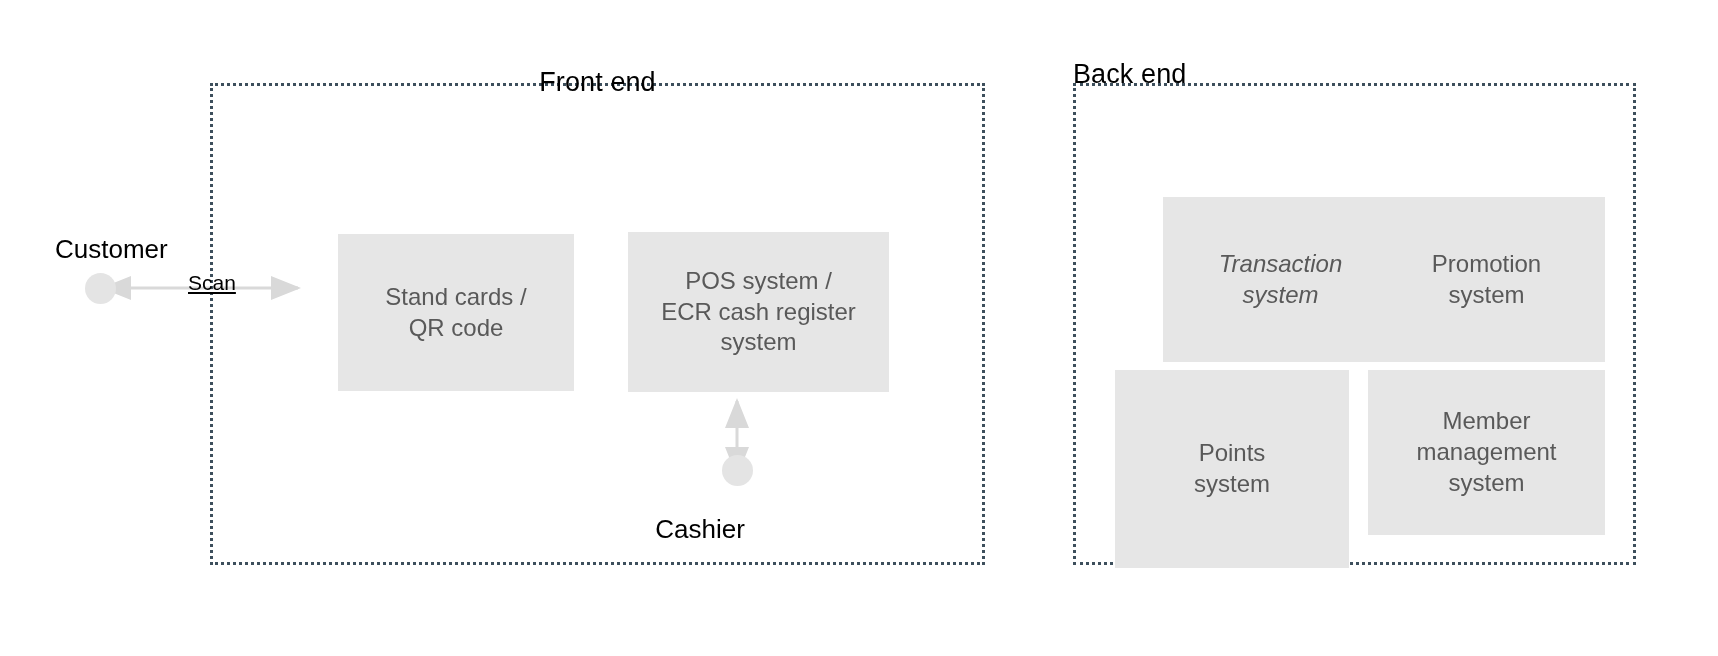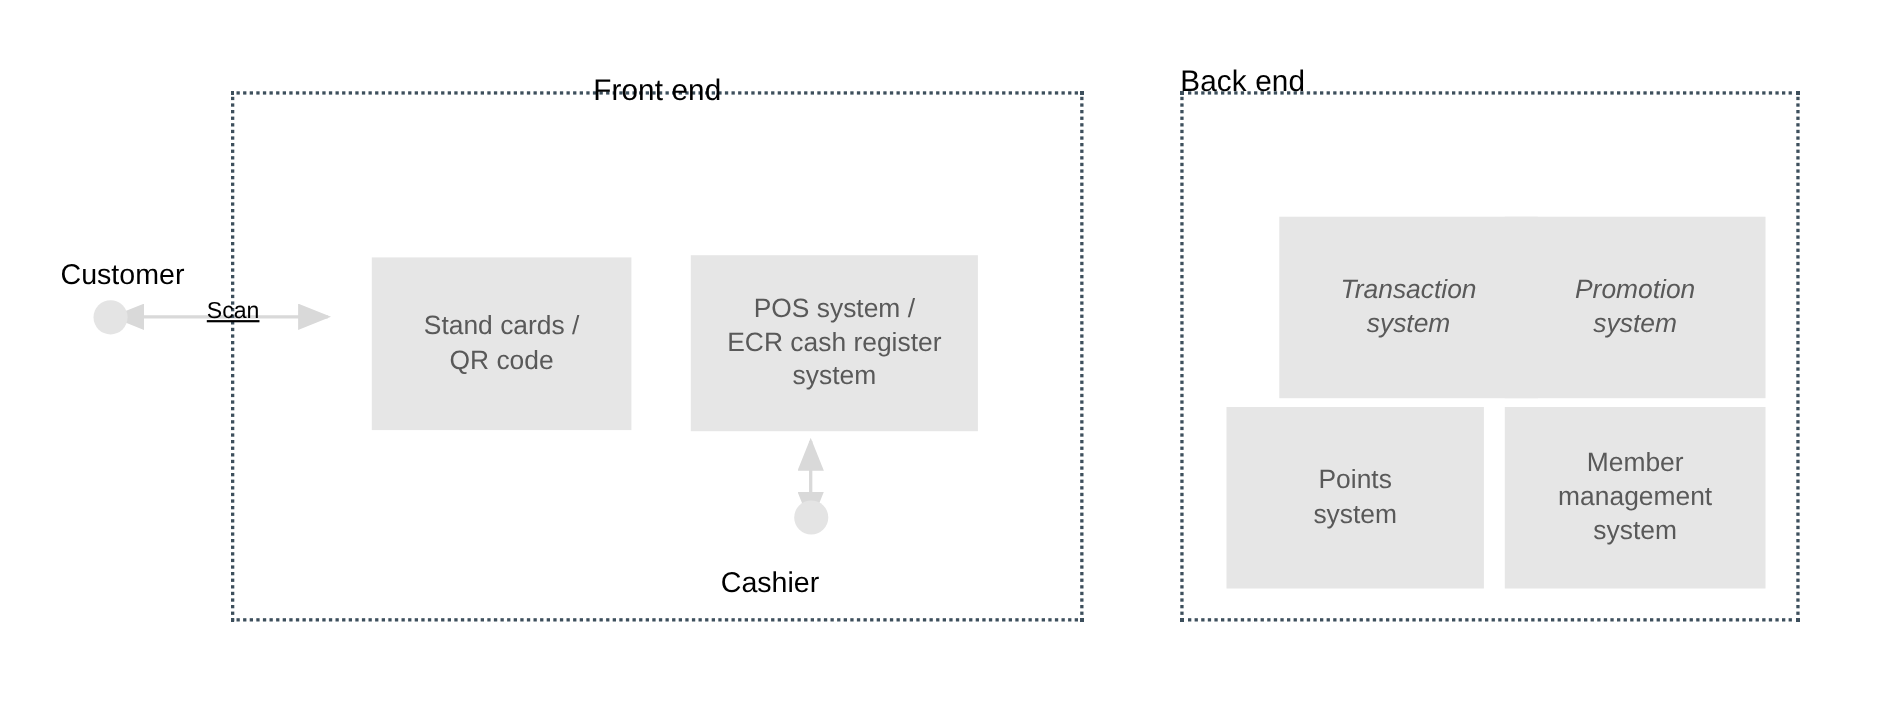--- a/index.html
+++ b/index.html
@@ -40,22 +40,22 @@
     line-height:1.28;
     display:flex;
     align-items:center;
     justify-content:center;
     text-align:center;
     padding:4px 8px;
   }
   #box-stand-cards { left:310px;  top:234px; width:236px; height:157px; }
   #box-pos-system  { left:628px;  top:232px; width:261px; height:160px; }
   #box-transaction { left:1163px; top:197px; width:235px; height:165px;font-style:italic; }
-  #box-promotion   { left:1368px; top:197px; width:237px; height:165px;font-style:italic; }
-  #box-points      { left:1115px; top:370px; width:234px; height:165px; }
+  #box-promotion   { left:1368px; top:197px; width:237px; height:165px; }
+  #box-points      { left:1115px; top:370px; width:234px; height:198px; }
   #box-member      { left:1368px; top:370px; width:237px; height:165px; }
 
   
   .actor-circle{
     position:absolute;
     background:#e4e4e4;
     border-radius:50%;
   }
   #customer-circle{ left:85px;  top:273px; width:31px; height:31px; }
   #cashier-circle { left:722px; top:455px; width:31px; height:31px; }

